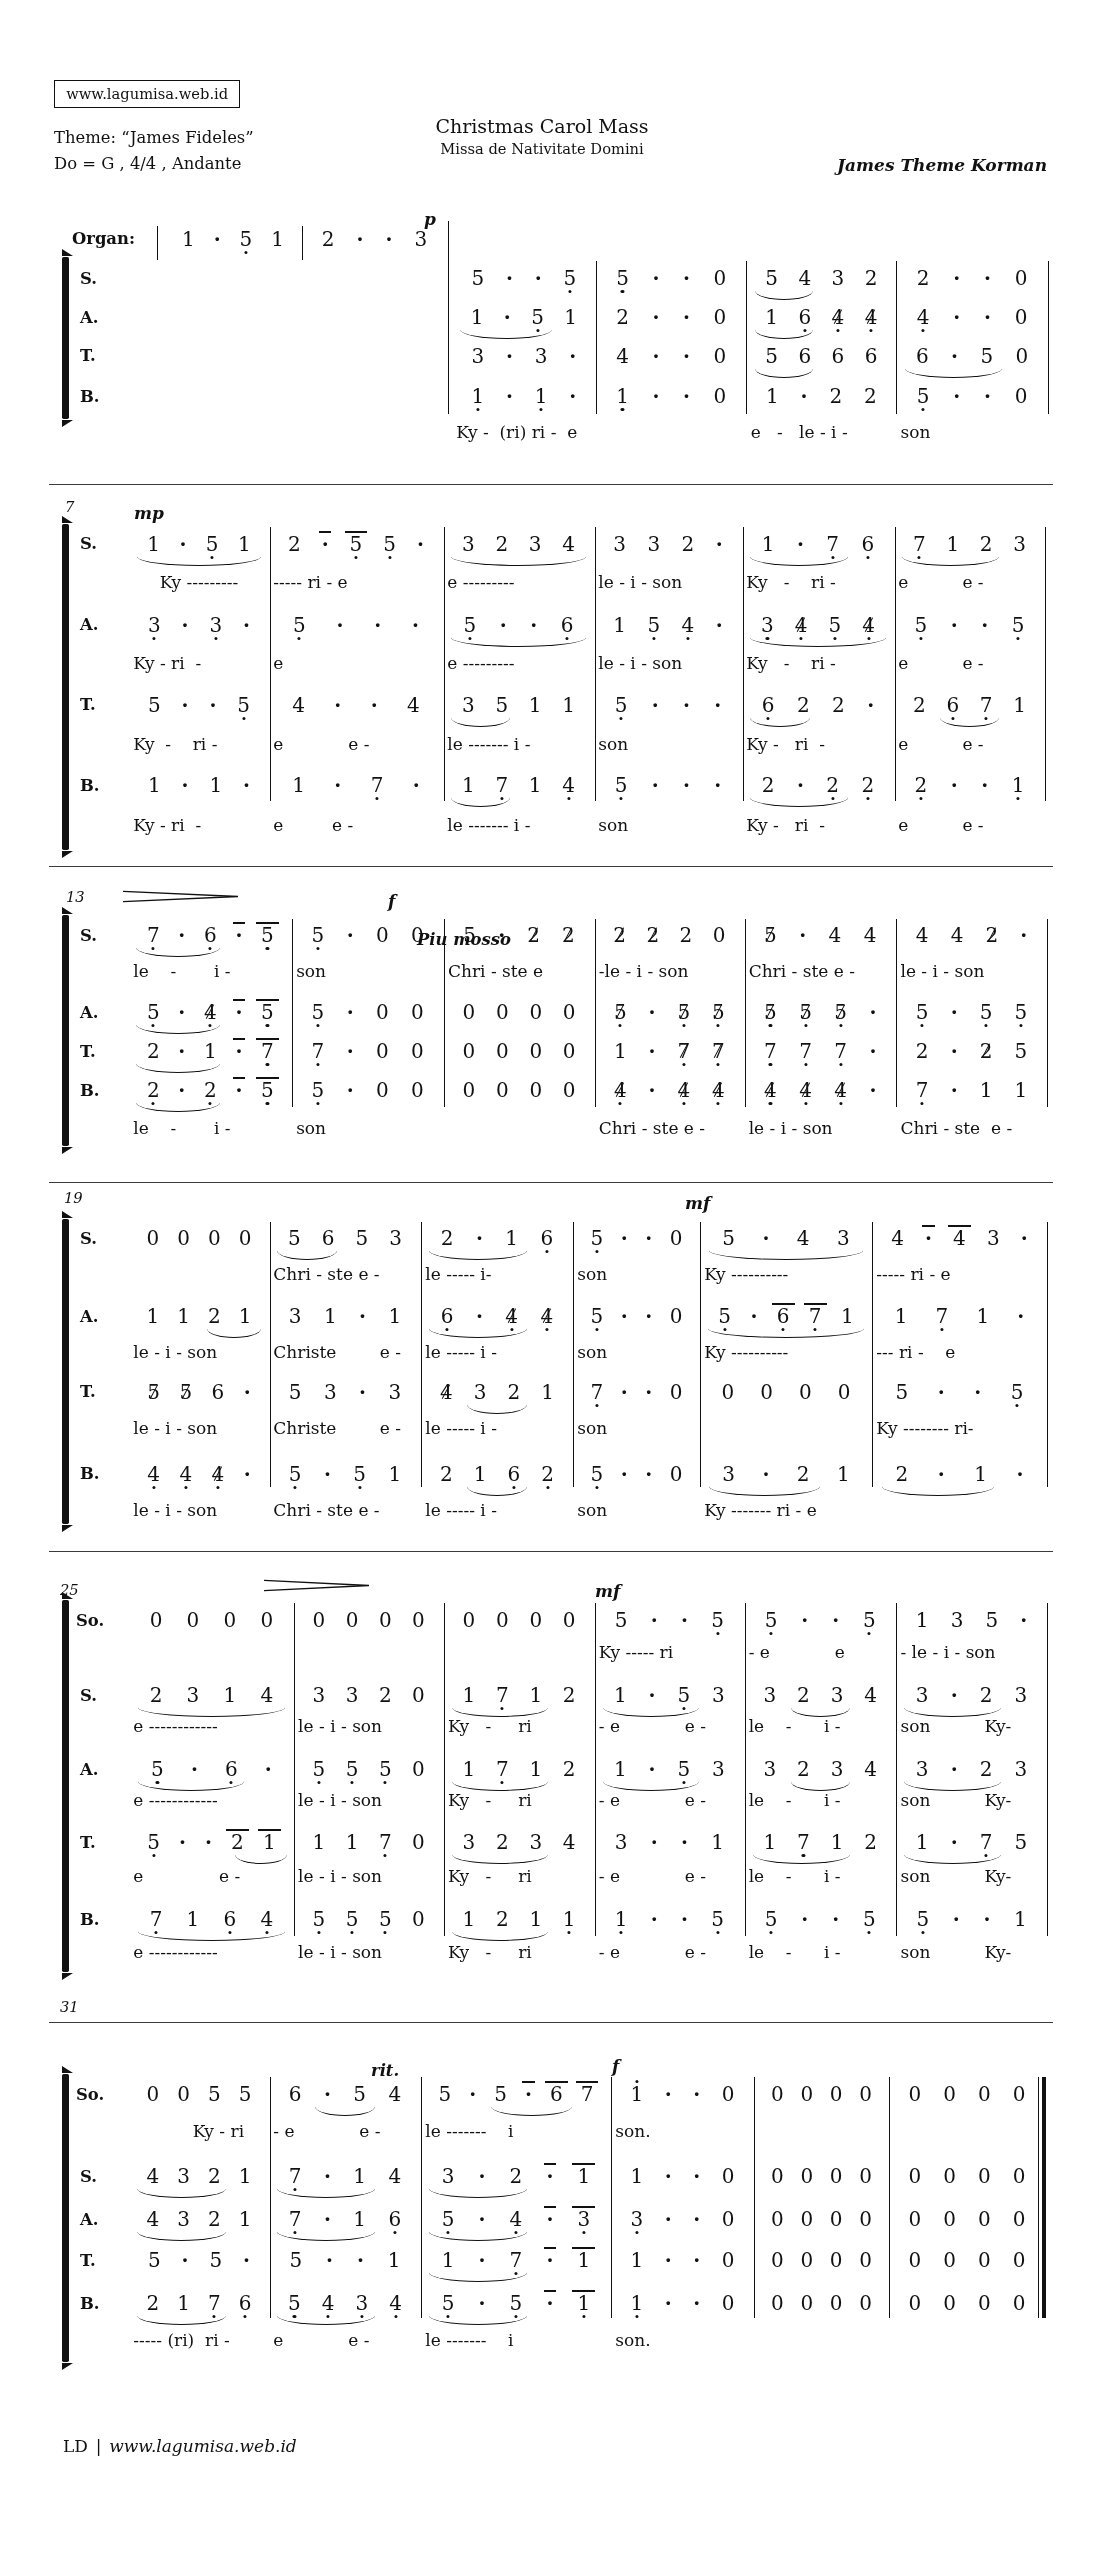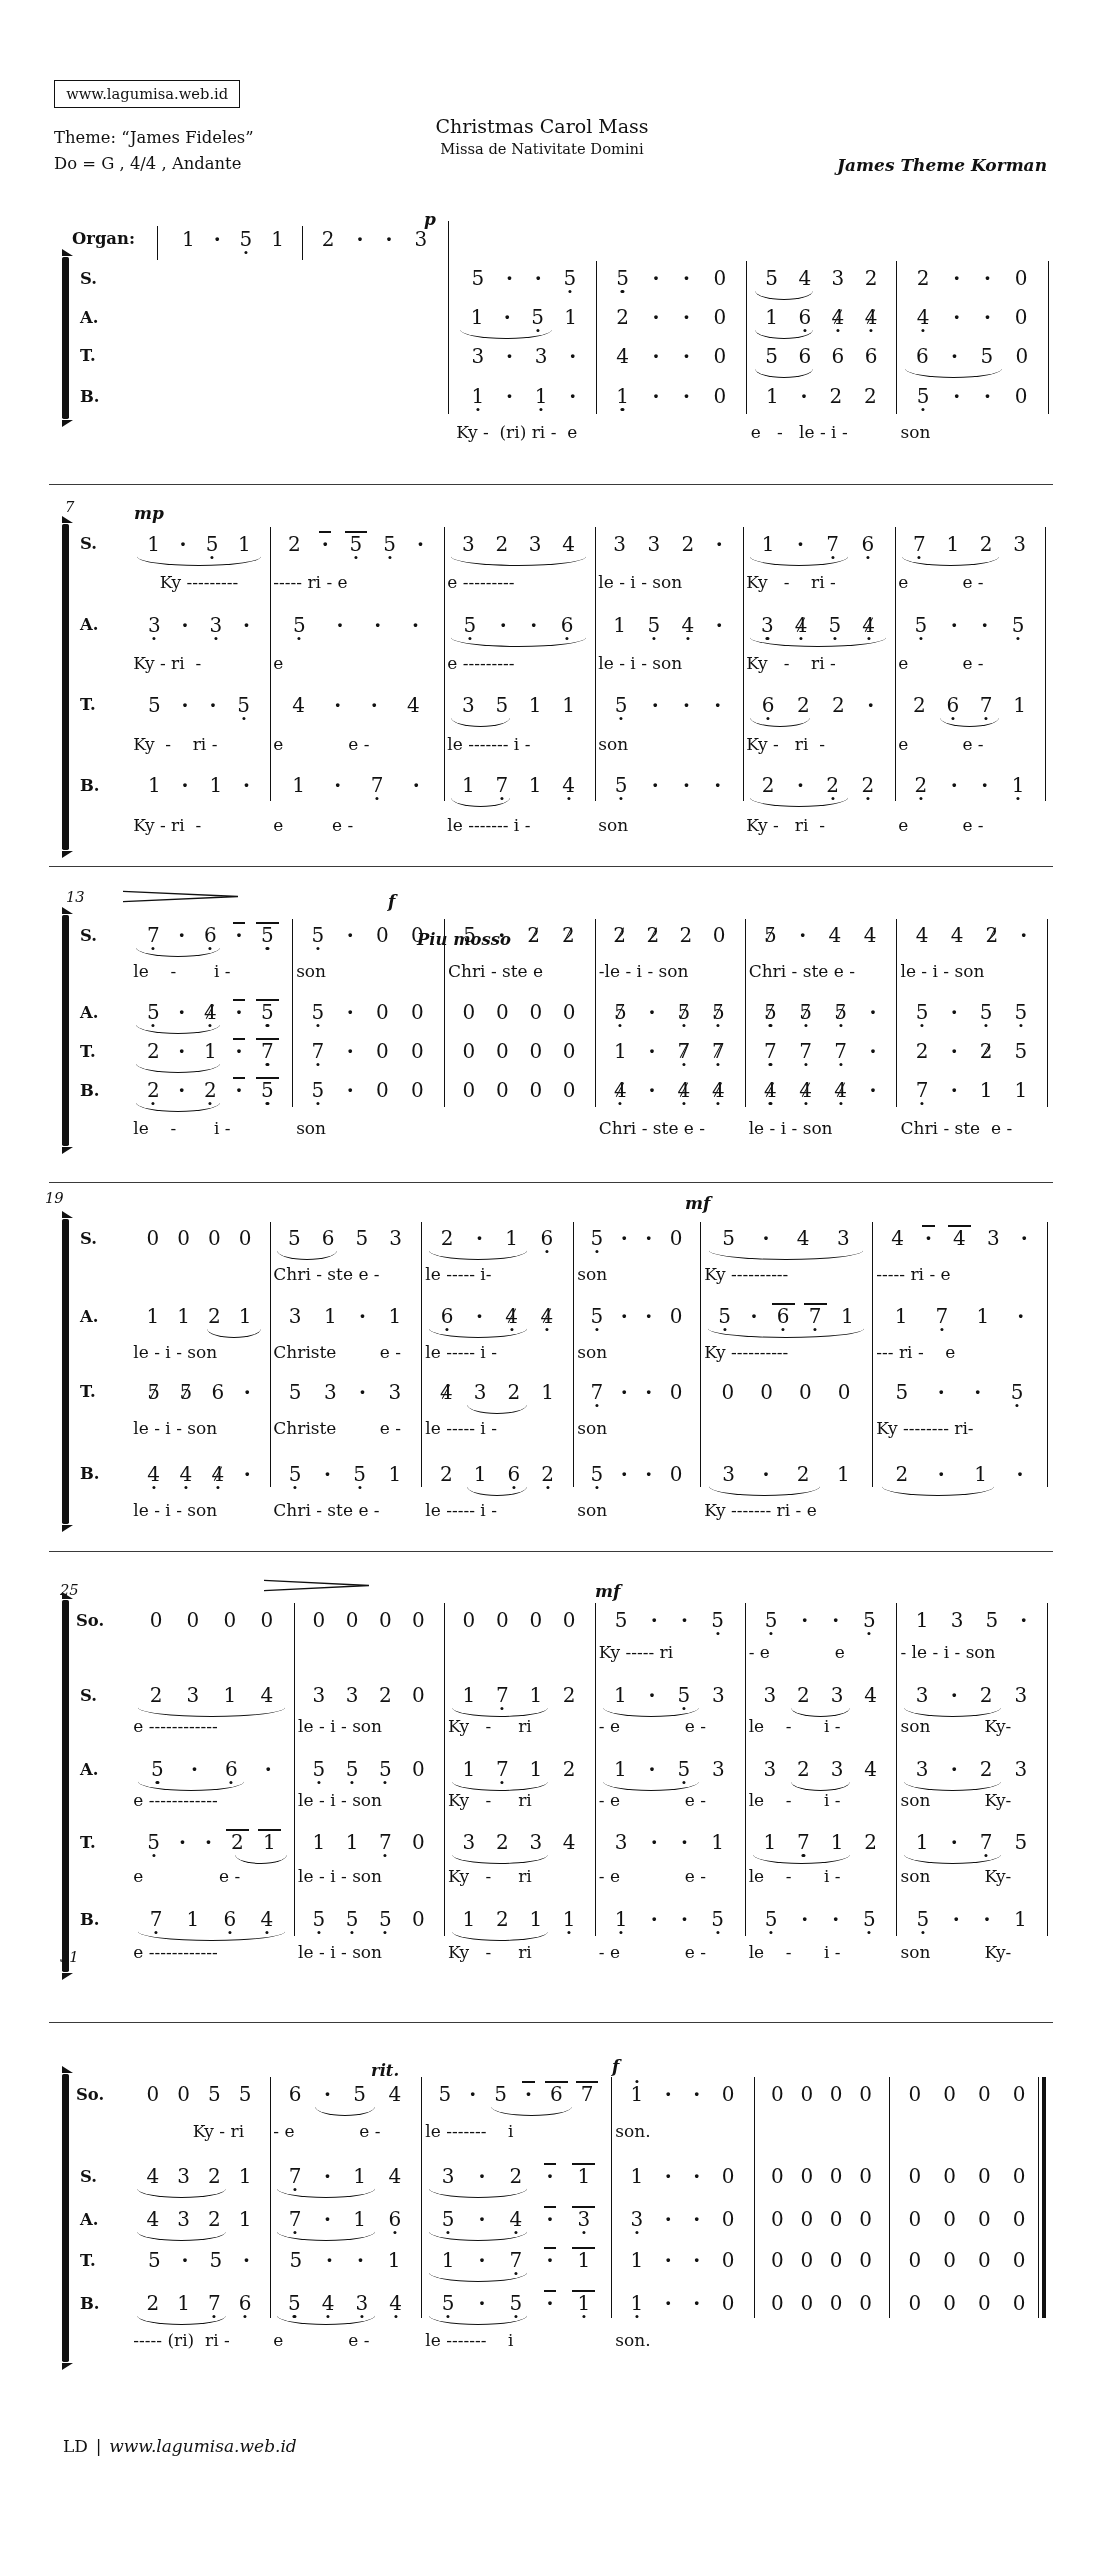--- a/index.html
+++ b/index.html
@@ -601,21 +601,21 @@
         <div class="mcell" style="width: 152px;">le - i - son</div>
         <div class="mcell" style="width: 151px;">Chri - ste  e -</div>
       </div>
       <div class="bracket" style="left: 62px; top: 1219px; height: 305px;"></div>
       <div class="barline" style="left: 270px; top: 1222px; height: 265px;"></div>
       <div class="barline" style="left: 421px; top: 1222px; height: 265px;"></div>
       <div class="barline" style="left: 573px; top: 1222px; height: 265px;"></div>
       <div class="barline" style="left: 700px; top: 1222px; height: 265px;"></div>
       <div class="barline" style="left: 872px; top: 1222px; height: 265px;"></div>
       <div class="barline" style="left: 1047px; top: 1222px; height: 265px;"></div>
-      <div class="mnum" style="left: 45px; top: 1189px; text-align: center;">19</div>
+      <div class="mnum" style="left: 64px; top: 1189px; text-align: center;">19</div>
       <div class="dyn " style="left: 685px; top: 1193px;">mf</div>
       <div class="vlabel" style="left: 80px; top: 1229px;">S.</div>
       <div class="noterow" style="left: 129px; top: 1227px; width: 918px;">
         <div class="mcell" style="width: 140px;">
           <span class="tok">0</span>
           <span class="tok">0</span>
           <span class="tok">0</span>
           <span class="tok">0</span>
         </div>
         <div class="mcell" style="width: 152px;">
@@ -1075,21 +1075,21 @@
         <div class="mcell" style="width: 151px;">son          Ky-</div>
       </div>
       <div class="bracket" style="left: 62px; top: 2074px; height: 288px;"></div>
       <div class="barline" style="left: 270px; top: 2077px; height: 241px;"></div>
       <div class="barline" style="left: 421px; top: 2077px; height: 241px;"></div>
       <div class="barline" style="left: 611px; top: 2077px; height: 241px;"></div>
       <div class="barline" style="left: 754px; top: 2077px; height: 241px;"></div>
       <div class="barline" style="left: 889px; top: 2077px; height: 241px;"></div>
       <div class="barline" style="left: 1038px; top: 2077px; height: 241px;"></div>
       <div class="barline" style="left: 1042px; top: 2077px; height: 241px; width: 4.3px;"></div>
-      <div class="mnum" style="left: 60px; top: 1948px;">31</div>
+      <div class="mnum" style="left: 60px; top: 1998px;">31</div>
       <div class="dyn tempo" style="left: 371px; top: 2061px;">rit.</div>
       <div class="dyn " style="left: 612px; top: 2056px;">f</div>
       <div class="vlabel" style="left: 76px; top: 2085px;">So.</div>
       <div class="noterow" style="left: 129px; top: 2083px; width: 916px;">
         <div class="mcell" style="width: 140px;">
           <span class="tok">0</span>
           <span class="tok">0</span>
           <span class="tok">5</span>
           <span class="tok">5</span>
         </div>

